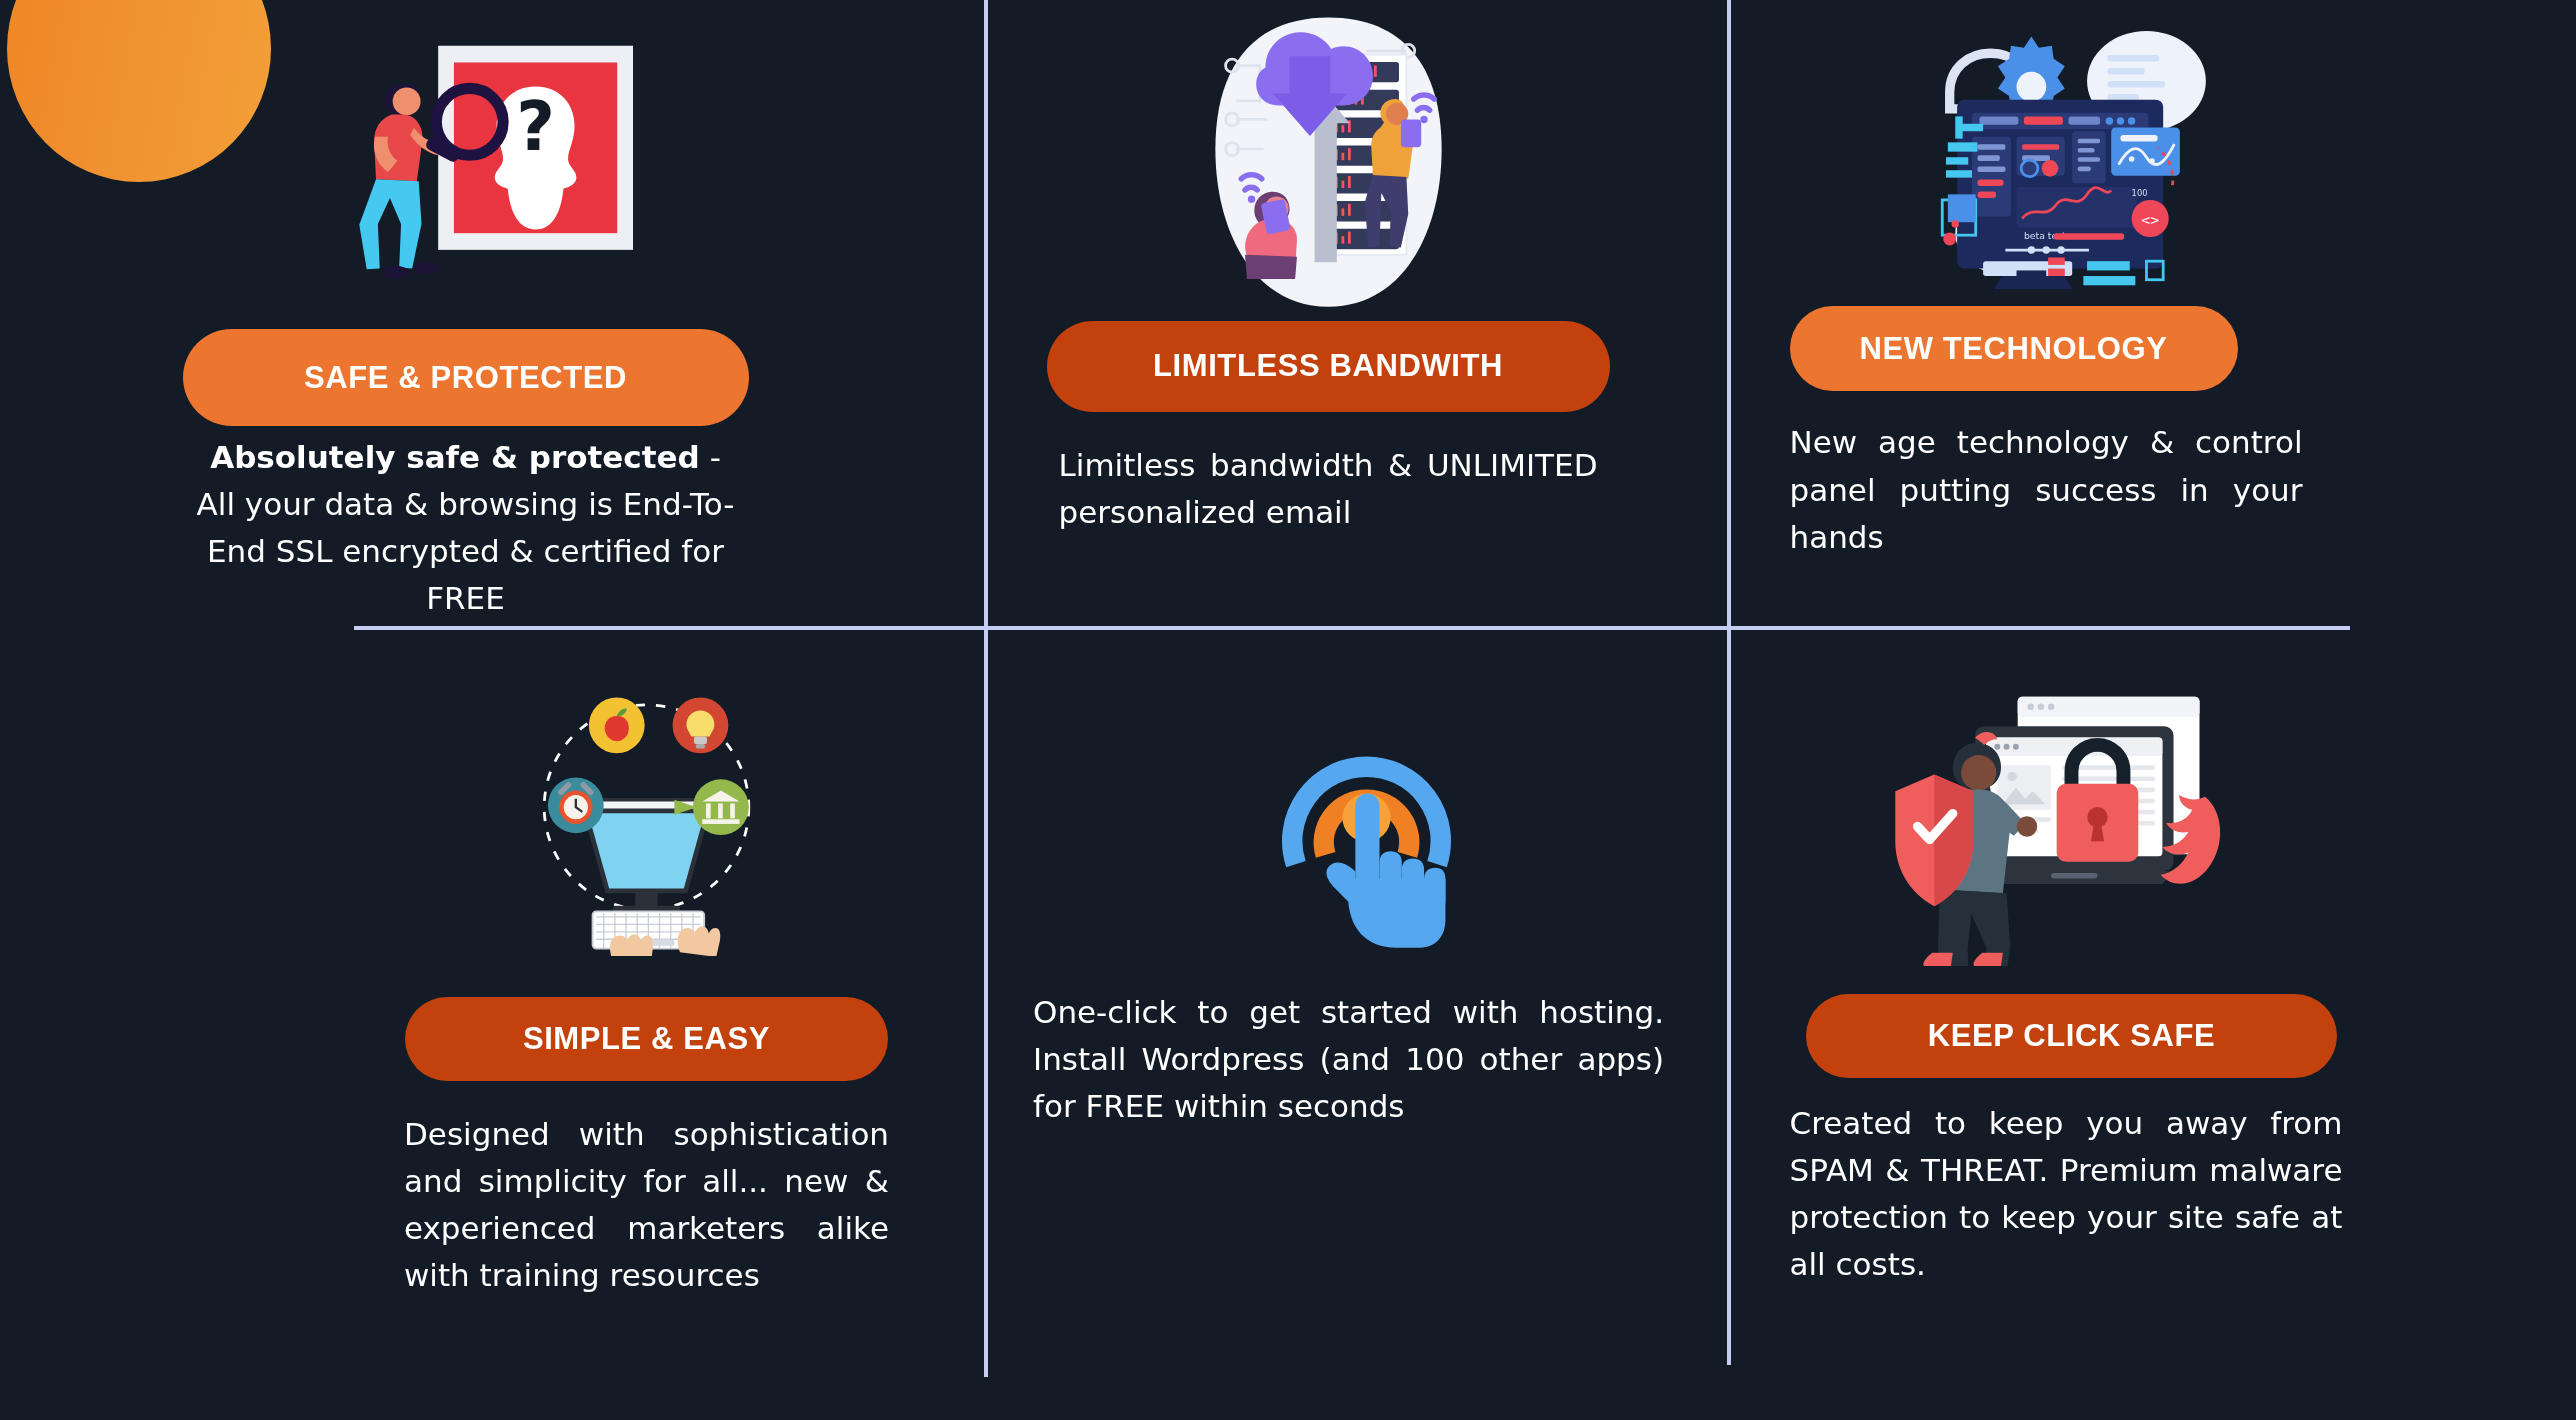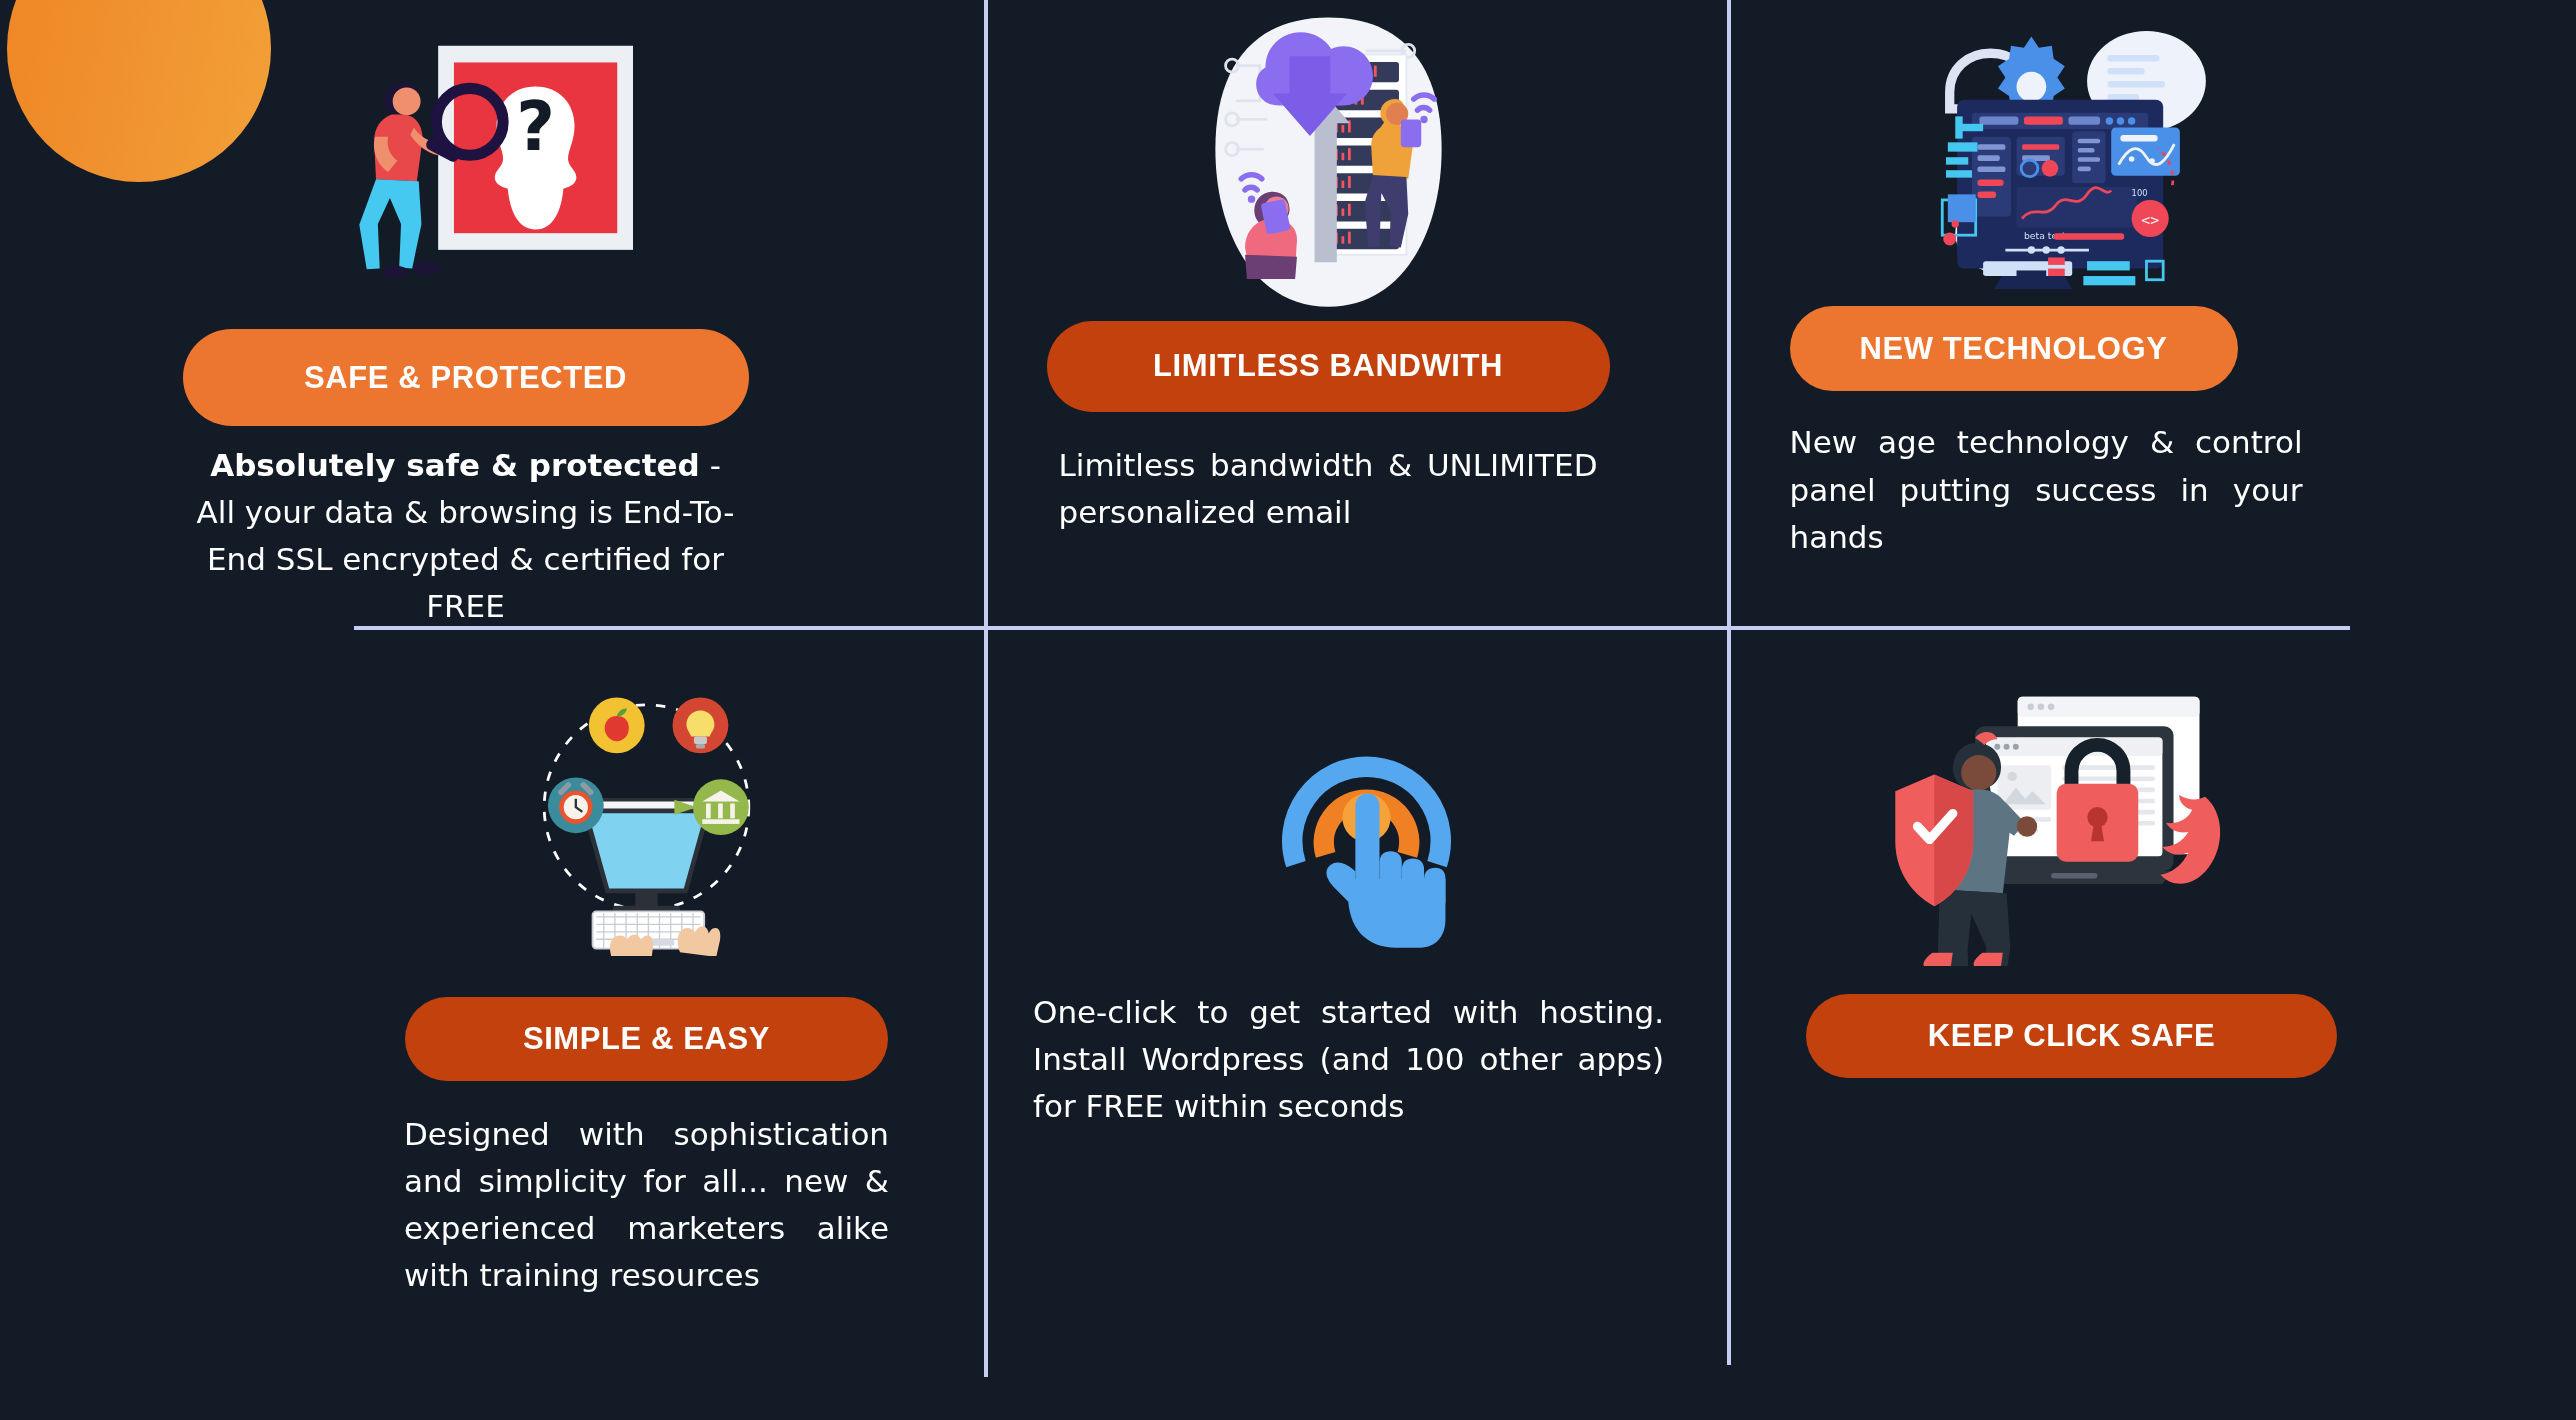--- a/index.html
+++ b/index.html
@@ -44,21 +44,21 @@
   }
   .desc.center{ text-align:center; }
   .desc.just{ text-align:justify; }
   .desc b{ font-weight:700; }
 
   
   
   #card-safe      { left:201px;  top:11px;   width:529px; }
   #card-safe .art { height:306px; }
   #card-safe .pill{ width:566px; height:97px; margin-top:12px; }
-  #card-safe .desc{ width:544px; margin-top:16px; }
+  #card-safe .desc{ width:544px; margin-top:8px; }
 
   #card-bandwidth      { left:1019px; top:0px;   width:618px; }
   #card-bandwidth .art { height:316px; }
   #card-bandwidth .pill{ width:563px; height:91px; margin-top:4.6px; }
   #card-bandwidth .desc{ width:539px; margin-top:30px; }
 
   #card-tech      { left:1790px; top:7.4px;   width:570px; }
   #card-tech .art { height:299px; }
   #card-tech .pill{ width:448px; height:85px; margin-top:0; margin-right:123px;}
   #card-tech .desc{ width:513px; margin-top:28px; margin-right:58px;}
@@ -433,17 +433,18 @@
           <path d="M58 218l72 4 4 58-8 58-22-2 4-56-16-36-4 38 2 56-22 2-12-58z" fill="#26303a"></path>
           <path d="M50 286c-8 6-12 12-8 16 6 4 22 2 28-2l2-14z" fill="#ef5d5d"></path>
           <path d="M104 286c-8 6-12 12-8 16 6 4 22 2 28-2l2-14z" fill="#ef5d5d"></path>
 
           <path d="M10 112l42-18 42 18v54c0 36-22 60-42 70-20-10-42-34-42-70z" fill="#ef5d5d"></path>
           <path d="M52 94l42 18v54c0 36-22 60-42 70z" fill="#d84848"></path>
           <path d="M34 150l13 14 25-28" fill="none" stroke="#ffffff" stroke-width="10" stroke-linecap="round" stroke-linejoin="round"></path>
         </svg>
       </div>
       <div class="pill grey">KEEP CLICK SAFE</div>
+      <p class="desc just">Created to keep you away from SPAM &amp; THREAT. Premium malware protection to keep your site safe at all costs.</p>
     </div>
 
   </div>
 </div>
 
 
 </body></html>

